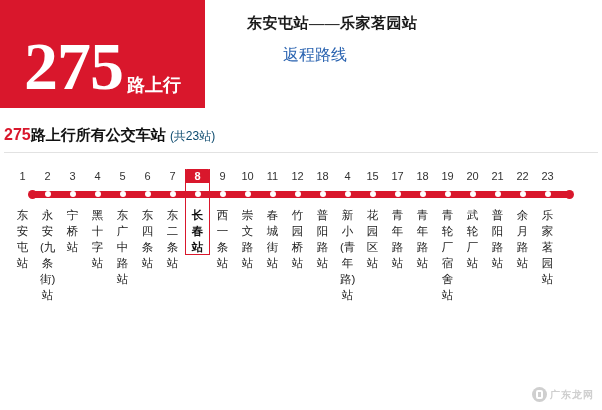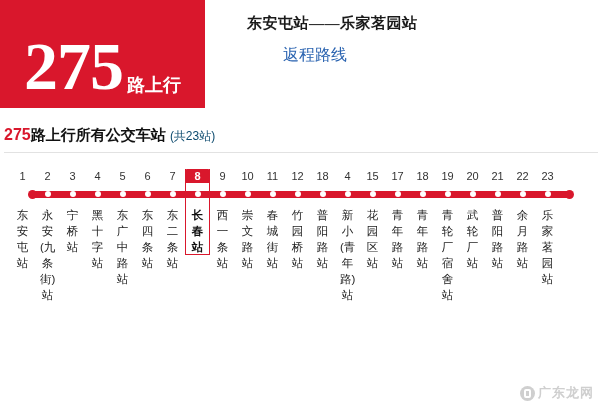--- a/index.html
+++ b/index.html
@@ -183,21 +183,21 @@
     box-sizing: border-box;
     z-index: -1;
   }
   .stop.current .name { color: #111; font-weight: bold; }
 
   
   .watermark {
     position: absolute;
     right: 8px;
     bottom: 8px;
-    font-size: 13px;
+    font-size: 10px;
     font-weight: bold;
     color: #cfcfcf;
     letter-spacing: 1px;
     display: flex;
     align-items: center;
     gap: 3px;
   }
   .watermark .wm-icon {
     display: inline-block;
     width: 15px;

